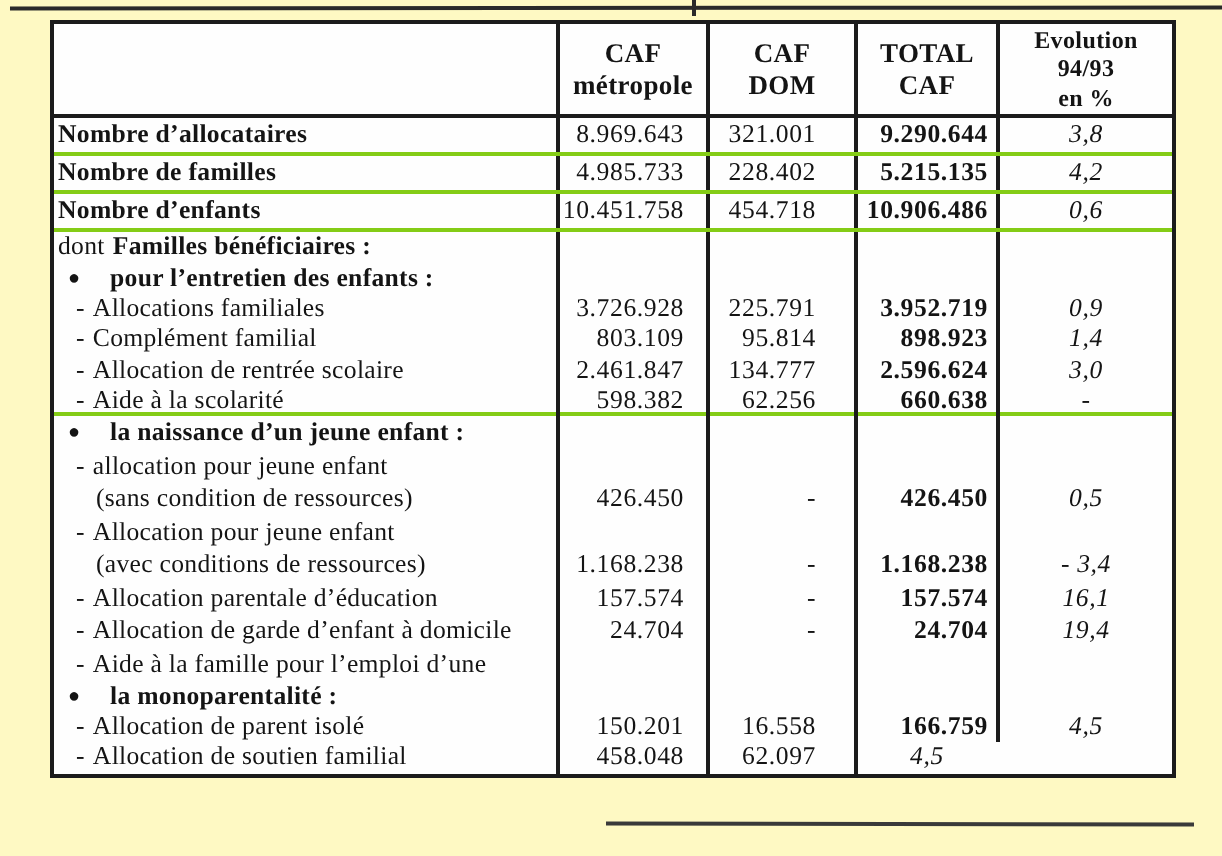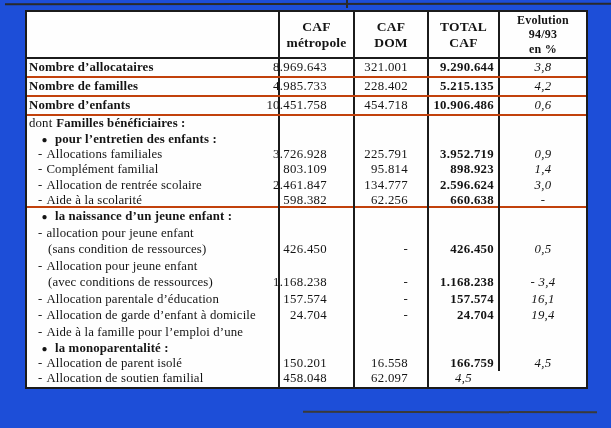--- a/index.html
+++ b/index.html
@@ -5,21 +5,21 @@
 <style>
   * { box-sizing: border-box; margin: 0; padding: 0; }
   html,body { width:611px; height:428px; }
   body {
     background:#ffffff;
     font-family:"Liberation Serif","DejaVu Serif",serif;
     color:#141414;
     position:relative;
     overflow:hidden;
   }
-  .page { position:absolute; inset:0; background:#1d4ed8;text-align:center; }
+  .page { position:absolute; inset:0; background:#fef9c3; }
 
   
   .artifact-top-line { position:absolute; left:5px; top:3px; width:606px; height:2px; background:#2a2a2a; transform:rotate(-0.05deg); }
   .artifact-tick { position:absolute; left:346px; top:0px; width:2px; height:8px; background:#2a2a2a; }
   .artifact-bottom-line { position:absolute; left:303px; top:411px; width:294px; height:2px; background:#3a3a3a; transform:rotate(0.12deg); }
 
   .caf-table {
     position:absolute; left:25px; top:10px; width:563px;
     border:2px solid #1b1b1b;
     background:#fefefe;
@@ -36,25 +36,25 @@
 
   .hrow { height:47px; border-bottom:2px solid #1b1b1b; }
   .hrow > div { flex-direction:column; justify-content:center; align-items:center; font-weight:bold; }
   .hc { font-size:13.5px; line-height:16px; letter-spacing:0.2px; }
   .hc-evo { font-size:12px; line-height:14.5px; }
 
   .sec-counts   { height:19px; }
   .sec-entretien{ height:15.4px; }
   .sec-naissance{ height:16.5px; }
   .sec-mono     { height:15.4px; }
-  .sep { border-bottom:2px solid #c2410c; }
+  .sep { border-bottom:2px solid #84cc16; }
 
   .c-label { padding-left:2px; font-size:12.8px; letter-spacing:0.15px; }
   .c-num   { justify-content:flex-end; font-size:12.8px; letter-spacing:0.3px; }
-  .c-m     { padding-right:26px; }
+  .c-m     { padding-right:11px; }
   .c-d     { padding-right:19px; }
   .c-t     { padding-right:4px; font-weight:bold; }
   .c-e     { justify-content:center; padding-right:0;font-style:italic; }
 
   .bold { font-weight:bold; }
   .marker-bullet { font-size:10px; padding-left:5px; width:26px; align-self:center; }
   .marker-dash { padding-left:9px; margin-right:4px; }
   .ind-paren { padding-left:21px; }
   .pre-text { margin-right:4px; }
 </style>

